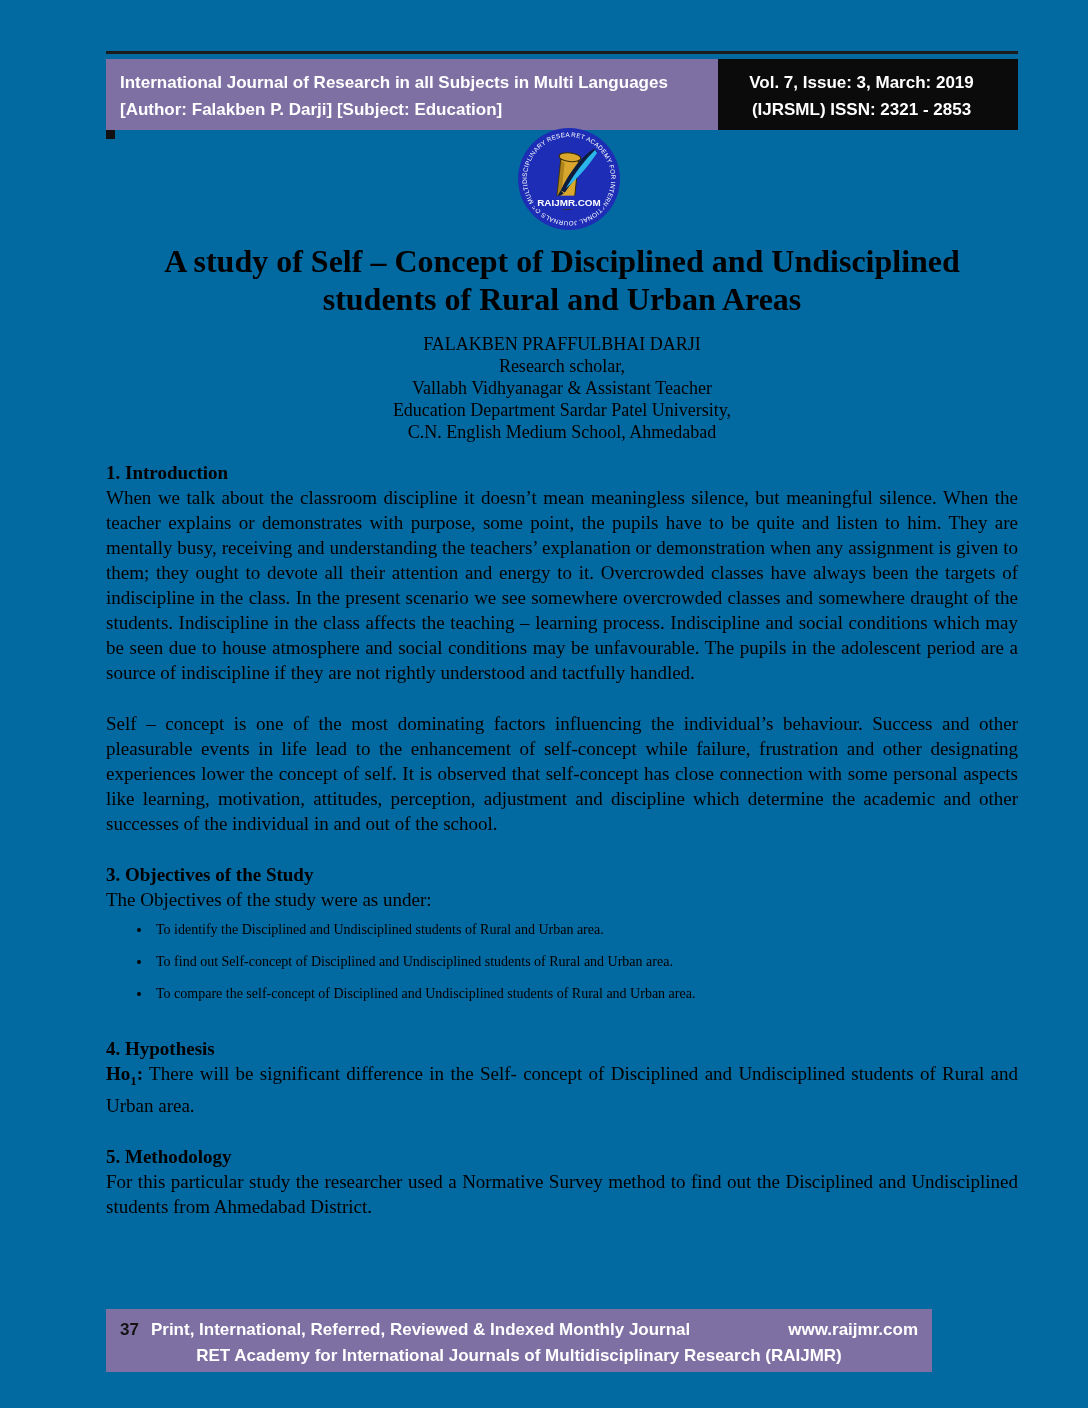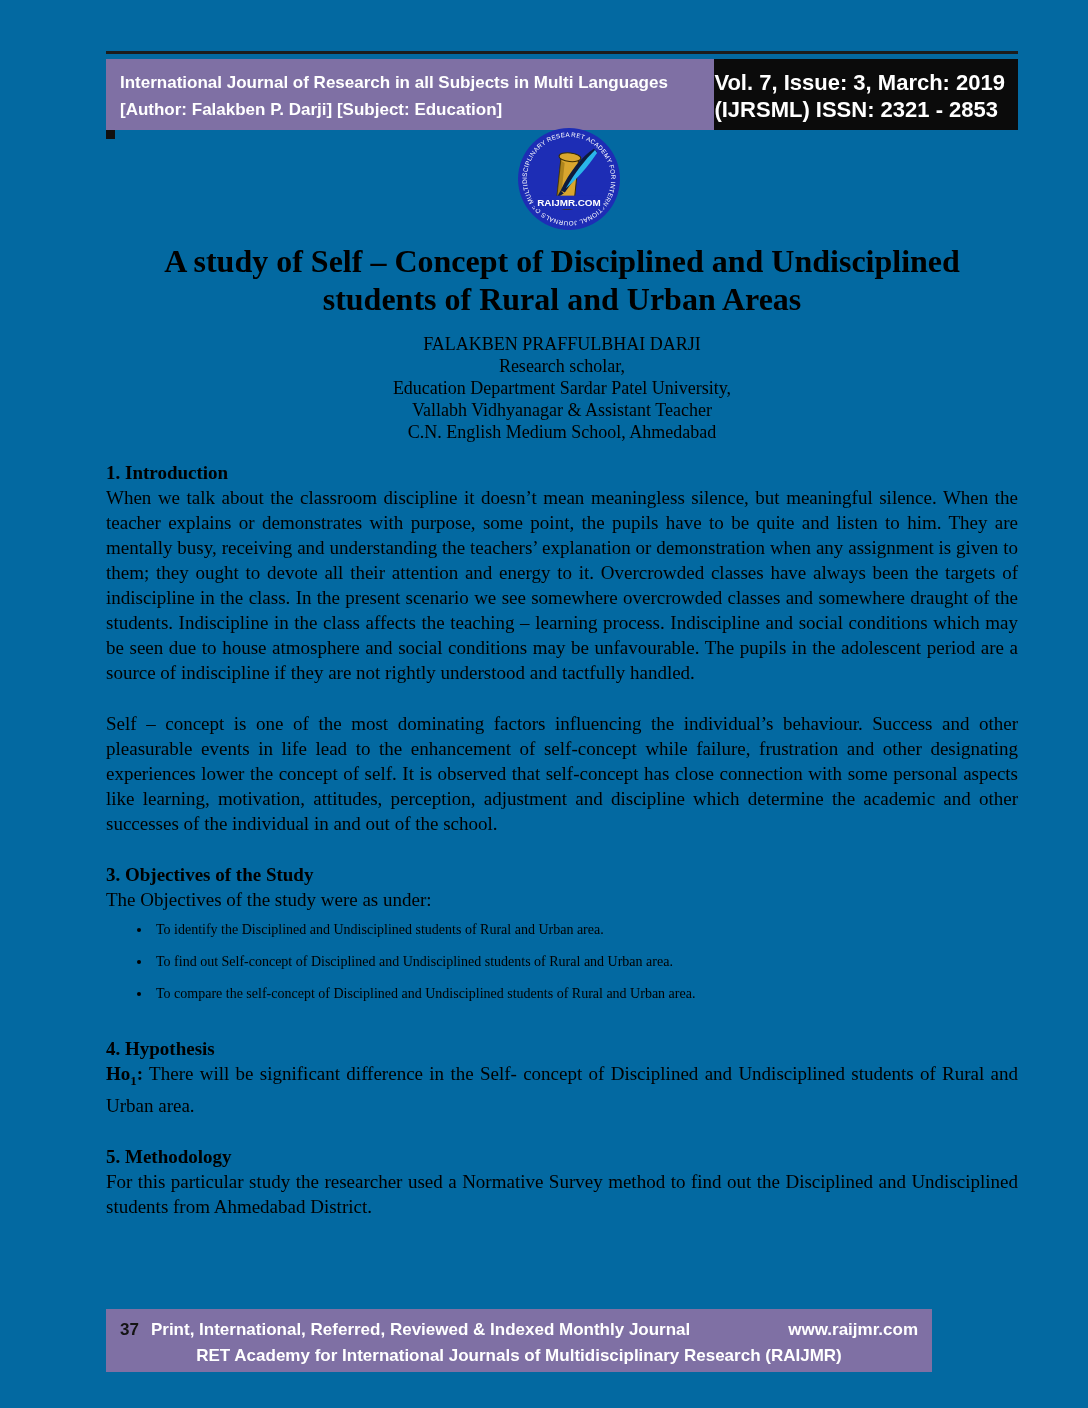--- a/index.html
+++ b/index.html
@@ -29,22 +29,22 @@
     position:absolute;top:59px;left:106px;
     width:912px;height:71px;display:flex;
     font-family:"Liberation Sans", sans-serif;font-weight:bold;
   }
   .header-left{
     width:612px;background:var(--purple);color:#fff;
     padding:10px 0 0 14px;font-size:17px;line-height:27px;
     white-space:nowrap;
   }
   .header-right{
-    flex:1;background:var(--ink);color:#fff;text-align:left;
-    padding:10px 13px 0 0;font-size:22px;line-height:27px;
+    flex:1;background:var(--ink);color:#fff;text-align:center;
+    padding:10px 13px 0 0;font-size:17px;line-height:27px;
     white-space:nowrap;
   }
   .black-square{
     position:absolute;top:130px;left:106px;
     width:9px;height:9px;background:#111;
   }
   .logo{
     position:absolute;top:127px;left:517px;width:104px;height:104px;
   }
   .main{
@@ -131,22 +131,22 @@
   <div class="main">
 
     <h1 class="title">
       <span>A study of Self – Concept of Disciplined and Undisciplined</span>
       <span>students of Rural and Urban Areas</span>
     </h1>
 
     <div class="author-block">
       <div class="author-name">FALAKBEN PRAFFULBHAI DARJI</div>
       <div class="author-line">Research scholar,</div>
+      <div class="author-line">Vallabh Vidhyanagar &amp; Assistant Teacher</div>
       <div class="author-line">Education Department Sardar Patel University,</div>
-      <div class="author-line">Vallabh Vidhyanagar &amp; Assistant Teacher</div>
       <div class="author-line">C.N. English Medium School, Ahmedabad</div>
     </div>
 
     <div class="section first">
       <h2 class="sec-heading">1. Introduction</h2>
       <p class="sec-body">When we talk about the classroom discipline it doesn’t mean meaningless silence, but meaningful silence. When the teacher explains or demonstrates with purpose, some point, the pupils have to be quite and listen to him. They are mentally busy, receiving and understanding the teachers’ explanation or demonstration when any assignment is given to them; they ought to devote all their attention and energy to it. Overcrowded classes have always been the targets of indiscipline in the class. In the present scenario we see somewhere overcrowded classes and somewhere draught of the students. Indiscipline in the class affects the teaching – learning process. Indiscipline and social conditions which may be seen due to house atmosphere and social conditions may be unfavourable. The pupils in the adolescent period are a source of indiscipline if they are not rightly understood and tactfully handled.</p>
     </div>
 
     <div class="section">
       <p class="sec-body">Self – concept is one of the most dominating factors influencing the individual’s behaviour. Success and other pleasurable events in life lead to the enhancement of self-concept while failure, frustration and other designating experiences lower the concept of self. It is observed that self-concept has close connection with some personal aspects like learning, motivation, attitudes, perception, adjustment and discipline which determine the academic and other successes of the individual in and out of the school.</p>

